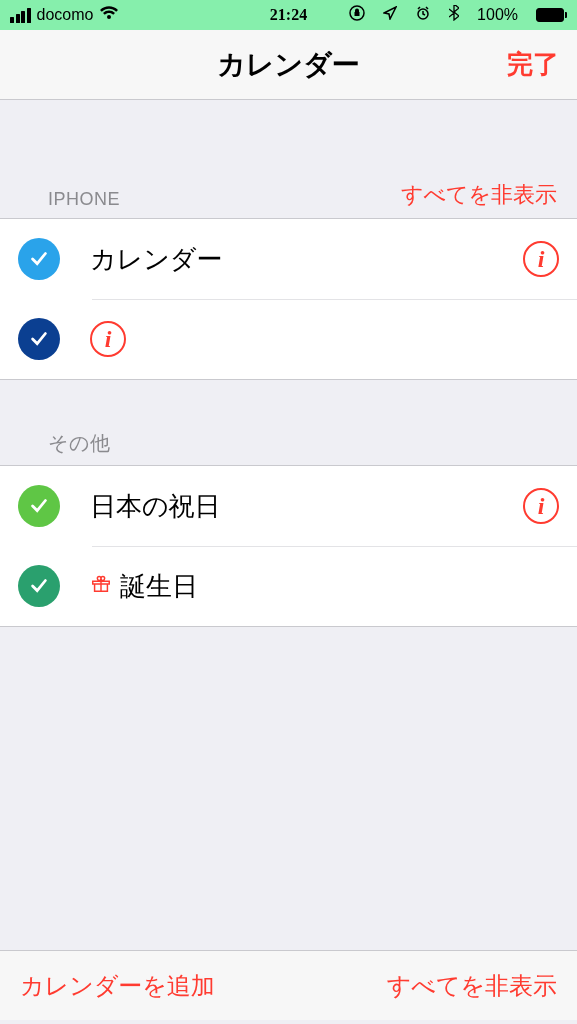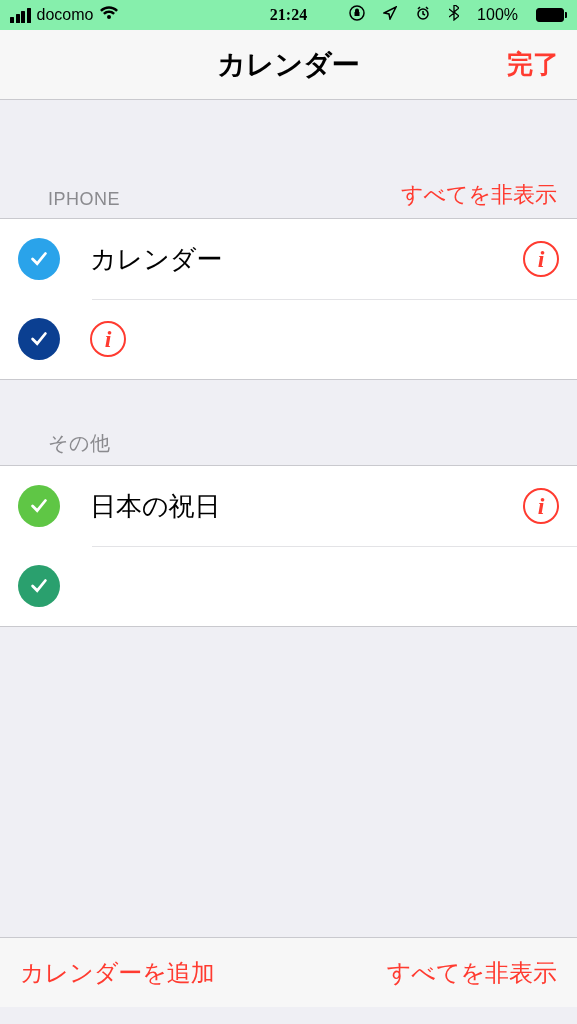--- a/index.html
+++ b/index.html
@@ -96,21 +96,21 @@
       font-family: Georgia, serif;
       font-size: 24px;
       font-weight: 700;
       font-style: italic;
       flex-shrink: 0;
     }
     .gift-icon { color: #ff3b30; font-size: 22px; }
     
     .toolbar {
       position: absolute;
-      bottom: 17px; left: 0; right: 0;
+      bottom: 4px; left: 0; right: 0;
       height: 70px;
       background: #f7f7f7;
       border-top: 1px solid #c9c9ce;
       display: flex;
       justify-content: space-between;
       align-items: center;
       padding: 0 20px;
     }
     .toolbar-btn { color: #ff3b30; font-size: 24px; }
   </style>
@@ -209,19 +209,29 @@
       <span class="row-title">日本の祝日</span>
     </div>
     <span class="info-btn">i</span>
   </div>
   <div class="row">
     <span class="check" style="background:#2aa06e">
       <svg viewBox="0 0 24 24">
           <path d="M5 12l5 5 9-11" stroke="#fff" stroke-width="3" fill="none" stroke-linecap="round"></path>
         </svg>
     </span>
+    <div class="row-text">
+      <span class="row-title">
+        <span class="gift-icon">
+          <svg width="22" height="22" viewBox="0 0 24 24">
+              <path d="M3 10h18v3H3v-3zm2 3h14v8H5v-8zm7-3v11M8 7a2 2 0 114 0c0 1-2 3-2 3s-2-2-2-3zm8 0a2 2 0 10-4 0c0 1 2 3 2 3s2-2 2-3z" fill="none" stroke="#ff3b30" stroke-width="1.6"></path>
+            </svg>
+        </span>
+        <span>誕生日</span>
+      </span>
+    </div>
   </div>
 </div>
 
 <div class="toolbar">
   <span class="toolbar-btn">カレンダーを追加</span>
   <span class="toolbar-btn">すべてを非表示</span>
 </div>
 
 </body></html>

